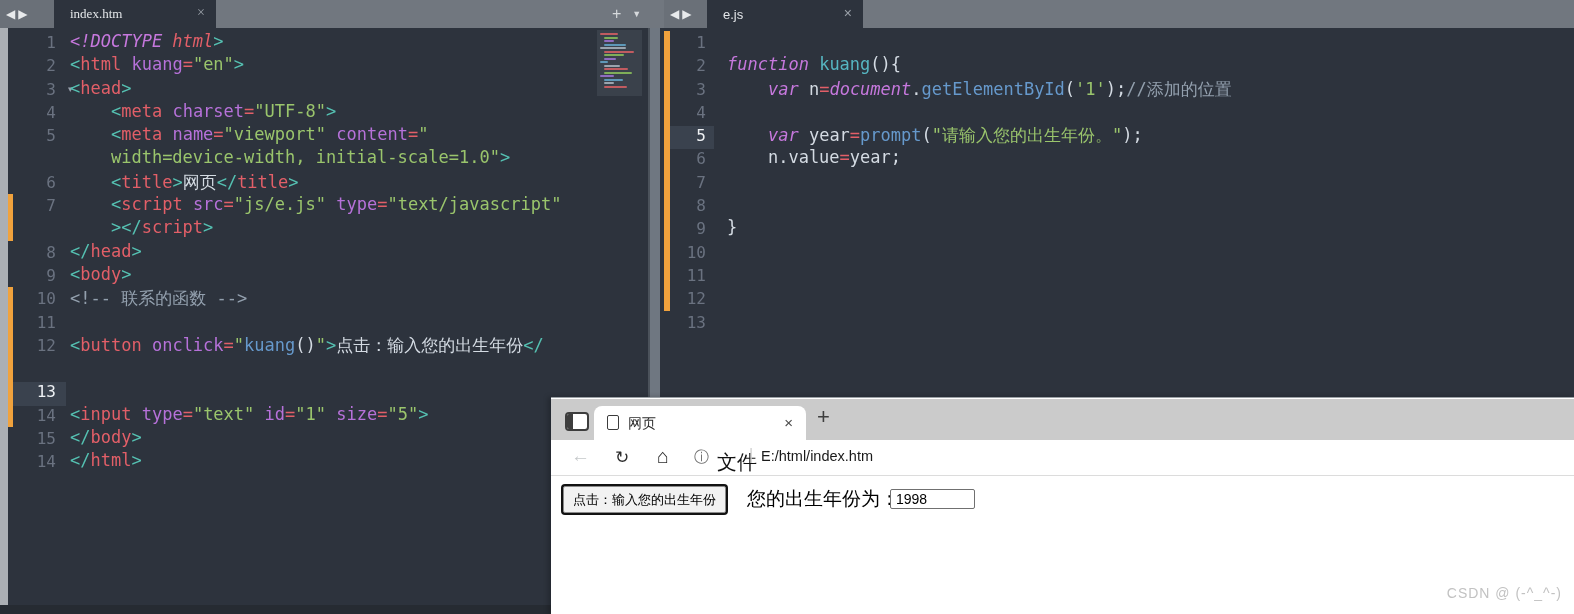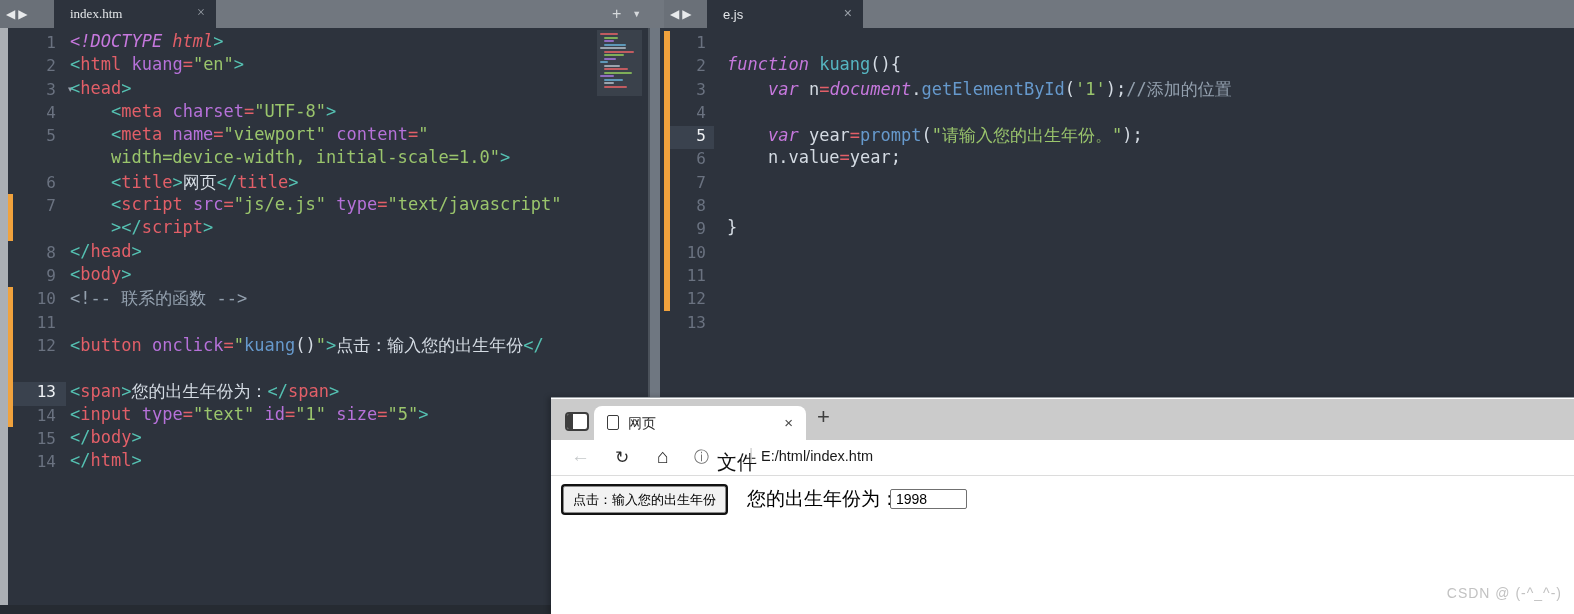--- a/index.html
+++ b/index.html
@@ -69,21 +69,21 @@
   .b-info{position:absolute;left:143px;top:8px;font-size:15px;color:#707070;}
   .b-file{position:absolute;left:166px;top:9px;font-size:20px;color:#111;}
   .b-sep{position:absolute;left:198px;top:6px;font-size:16px;color:#cfcfcf;}
   .b-url{position:absolute;left:210px;top:8px;font-size:14.5px;color:#1a1a1a;}
   .b-content{position:absolute;left:0;top:79px;width:1023px;height:138px;background:#fff;}
   .b-button{position:absolute;left:12px;top:9px;height:27px;padding:0 9px;font-size:13px;
             color:#000;background:#f2f2f2;border:1px solid #8b8b8b;border-radius:2px;
             box-shadow:0 0 0 2px #121212;font-family:"Liberation Sans",sans-serif;}
   .b-span{position:absolute;left:196px;top:9px;font-size:19px;color:#000;}
   .b-input{position:absolute;left:339px;top:12px;width:70px;height:18px;font-size:14px;
-           border:1px solid #707070;border-radius:2px;padding:0 0 0 5px;
+           border:1px solid #707070;border-radius:2px;padding:0 8px 0 5px;
            font-family:"Liberation Sans",sans-serif;}
   .b-watermark{position:absolute;right:12px;top:108px;font-size:14px;color:#c2c2c2;
                letter-spacing:1px;}
 </style>
 </head>
 <body>
 
 <div class="tabbar">
   <div class="navbox" style="left:0;width:48px;">
     <span>◀</span>
@@ -117,21 +117,21 @@
     <div class="code-row"><div class="gutter"></div><div class="code-line"><span class="tk-p">    </span><span class="tk-s">width=device-width, initial-scale=1.0"</span><span class="tk-b">&gt;</span></div></div>
     <div class="code-row"><div class="gutter">6</div><div class="code-line"><span class="tk-p">    </span><span class="tk-b">&lt;</span><span class="tk-t">title</span><span class="tk-b">&gt;</span><span class="tk-p">网页</span><span class="tk-b">&lt;/</span><span class="tk-t">title</span><span class="tk-b">&gt;</span></div></div>
     <div class="code-row"><div class="mod-marker"></div><div class="gutter">7</div><div class="code-line"><span class="tk-p">    </span><span class="tk-b">&lt;</span><span class="tk-t">script</span><span class="tk-p"> </span><span class="tk-a">src</span><span class="tk-t">=</span><span class="tk-s">"js/e.js"</span><span class="tk-p"> </span><span class="tk-a">type</span><span class="tk-t">=</span><span class="tk-s">"text/javascript"</span></div></div>
     <div class="code-row"><div class="mod-marker"></div><div class="gutter"></div><div class="code-line"><span class="tk-p">    </span><span class="tk-b">&gt;&lt;/</span><span class="tk-t">script</span><span class="tk-b">&gt;</span></div></div>
     <div class="code-row"><div class="gutter">8</div><div class="code-line"><span class="tk-b">&lt;/</span><span class="tk-t">head</span><span class="tk-b">&gt;</span></div></div>
     <div class="code-row"><div class="gutter">9</div><div class="code-line"><span class="tk-b">&lt;</span><span class="tk-t">body</span><span class="tk-b">&gt;</span></div></div>
     <div class="code-row"><div class="mod-marker"></div><div class="gutter">10</div><div class="code-line"><span class="tk-c">&lt;!-- 联系的函数 --&gt;</span></div></div>
     <div class="code-row"><div class="mod-marker"></div><div class="gutter">11</div><div class="code-line"></div></div>
     <div class="code-row"><div class="mod-marker"></div><div class="gutter">12</div><div class="code-line"><span class="tk-b">&lt;</span><span class="tk-t">button</span><span class="tk-p"> </span><span class="tk-a">onclick</span><span class="tk-t">=</span><span class="tk-s">"</span><span class="tk-d">kuang</span><span class="tk-p">()</span><span class="tk-s">"</span><span class="tk-b">&gt;</span><span class="tk-p">点击：输入您的出生年份</span><span class="tk-b">&lt;/</span></div></div>
     <div class="code-row"><div class="mod-marker"></div><div class="gutter"></div></div>
-    <div class="code-row"><div class="mod-marker"></div><div class="gutter active">13</div><div class="code-line"><span class="tk-b">&lt;</span><span class="tk-t">span</span><span class="tk-b">&gt;</span><span class="tk-p">您的出生年份为：</span><span class="tk-b">&lt;/</span><span class="tk-t">span</span><span class="tk-b">&gt;</span></div></div>
+    <div class="code-row"><div class="mod-marker"></div><div class="gutter active">13</div></div>
     <div class="code-row"><div class="mod-marker"></div><div class="gutter">14</div><div class="code-line"><span class="tk-b">&lt;</span><span class="tk-t">input</span><span class="tk-p"> </span><span class="tk-a">type</span><span class="tk-t">=</span><span class="tk-s">"text"</span><span class="tk-p"> </span><span class="tk-a">id</span><span class="tk-t">=</span><span class="tk-s">"1"</span><span class="tk-p"> </span><span class="tk-a">size</span><span class="tk-t">=</span><span class="tk-s">"5"</span><span class="tk-b">&gt;</span></div></div>
     <div class="code-row"><div class="gutter">15</div><div class="code-line"><span class="tk-b">&lt;/</span><span class="tk-t">body</span><span class="tk-b">&gt;</span></div></div>
     <div class="code-row"><div class="gutter">14</div><div class="code-line"><span class="tk-b">&lt;/</span><span class="tk-t">html</span><span class="tk-b">&gt;</span></div></div>
   </div>
 <div class="minimap">
     <div class="mm-bar" style="width: 18px; background: rgb(193, 91, 96); margin-left: 0px;"></div>
     <div class="mm-bar" style="width: 14px; background: rgb(127, 174, 88); margin-left: 4px;"></div>
     <div class="mm-bar" style="width: 10px; background: rgb(143, 108, 192); margin-left: 4px;"></div>
     <div class="mm-bar" style="width: 22px; background: rgb(93, 152, 184); margin-left: 4px;"></div>
     <div class="mm-bar" style="width: 26px; background: rgb(154, 164, 174); margin-left: 0px;"></div>

